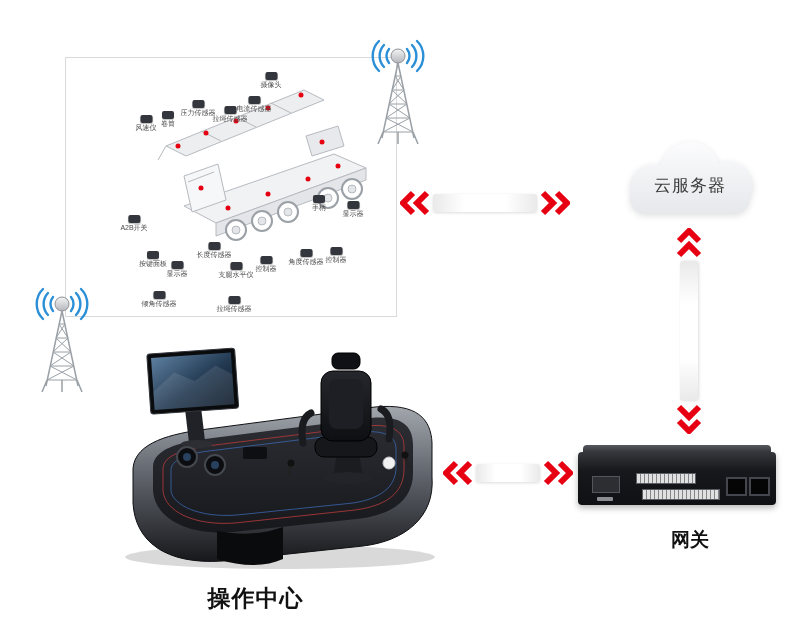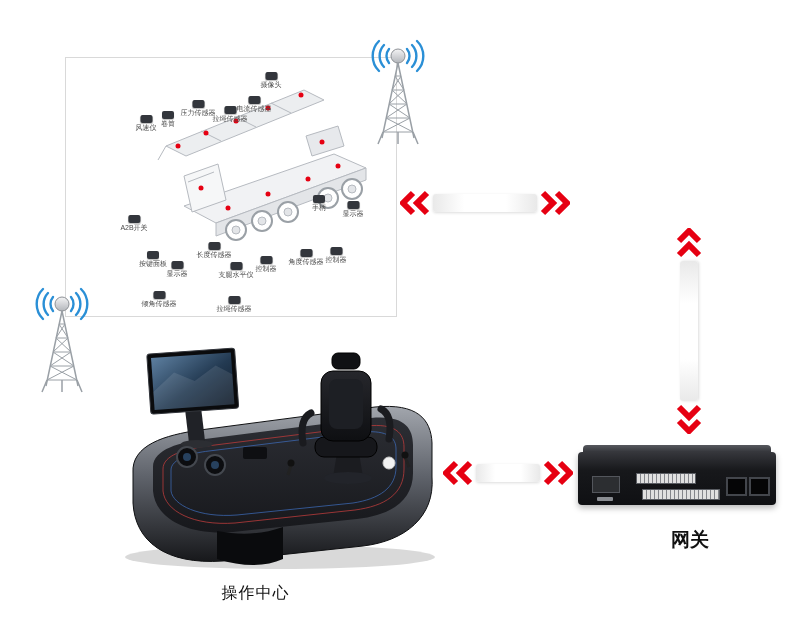--- a/index.html
+++ b/index.html
@@ -32,21 +32,21 @@
   .gw-led{position:absolute;left:19px;top:45px;width:16px;height:4px;background:#8a8d92;border-radius:1px;}
   .gw-strip{position:absolute;height:9px;background:repeating-linear-gradient(90deg,#e0e0e0 0 3px,#83858a 3px 4px);border:1px solid #5a5d63;}
   .gw-strip.s1{left:58px;top:21px;width:58px;}
   .gw-strip.s2{left:64px;top:37px;width:76px;}
   .gw-port{position:absolute;top:25px;width:17px;height:15px;background:#050506;border:2px solid #43464c;}
   .gw-port.p1{left:148px;}
   .gw-port.p2{left:171px;}
 
   .node-label{position:absolute;text-align:center;color:#111;margin-top:17px;}
   .label-gateway{left:640px;top:510px;width:100px;font-size:19px;font-weight:600;}
-  .label-console{left:168px;top:566px;width:175px;font-size:16px;font-weight:400;letter-spacing:1px;}
+  .label-console{left:168px;top:566px;width:175px;font-size:23px;font-weight:700;letter-spacing:1px;}
 
   .tower{position:absolute;}
   .tower.t1{left:352px;top:38px;}
   .tower.t2{left:16px;top:286px;}
 
   .console-wrap{position:absolute;left:105px;top:345px;width:340px;height:225px;}
 </style>
 </head>
 <body>
 
@@ -206,20 +206,37 @@
     </g>
     <circle cx="46" cy="18" r="7" fill="url(#gSphere)" stroke="#8d9196"></circle>
     <g stroke="#9aa0a6" stroke-width="1.5" fill="none">
       <path d="M46,25 L30,100 M46,25 L62,100"></path>
       <path d="M43,38 L49,38 M40,52 L52,52 M37,66 L55,66 M34,80 L58,80 M31,94 L61,94" stroke-width="1"></path>
       <path d="M43,38 L52,52 M49,38 L40,52 M40,52 L55,66 M52,52 L37,66 M37,66 L58,80 M55,66 L34,80 M34,80 L61,94 M58,80 L31,94" stroke-width="1"></path>
       <path d="M31,94 L26,106 M61,94 L66,106 M46,94 L46,106"></path>
     </g>
   </svg>
 
+  <div class="cloud">
+    <svg width="156" height="90" viewBox="0 0 156 90">
+      <defs>
+        <linearGradient id="gCloud" gradientUnits="userSpaceOnUse" x1="0" y1="6" x2="0" y2="84">
+          <stop offset="0" stop-color="#fcfcfd"></stop>
+            <stop offset="1" stop-color="#e4e6ea"></stop>
+        </linearGradient>
+      </defs>
+      <g fill="url(#gCloud)">
+        <circle cx="42" cy="52" r="24"></circle>
+        <circle cx="78" cy="36" r="30"></circle>
+        <circle cx="116" cy="50" r="25"></circle>
+        <rect x="18" y="46" width="120" height="32" rx="16"></rect>
+      </g>
+    </svg>
+    <span class="cloud-label">云服务器</span>
+  </div>
 
   <div class="arrow-h" style="left:400px;top:190px;width:170px;height:26px">
     <svg class="chev" width="30" height="26" viewBox="0 0 30 26">
       <g stroke="#e60012" stroke-width="6" fill="none">
           <polyline points="13,3 3,13 13,23"></polyline>
           <polyline points="27,3 17,13 27,23"></polyline>
         </g>
     </svg>
     <div class="bar-h"></div>
     <svg class="chev" width="30" height="26" viewBox="0 0 30 26">

